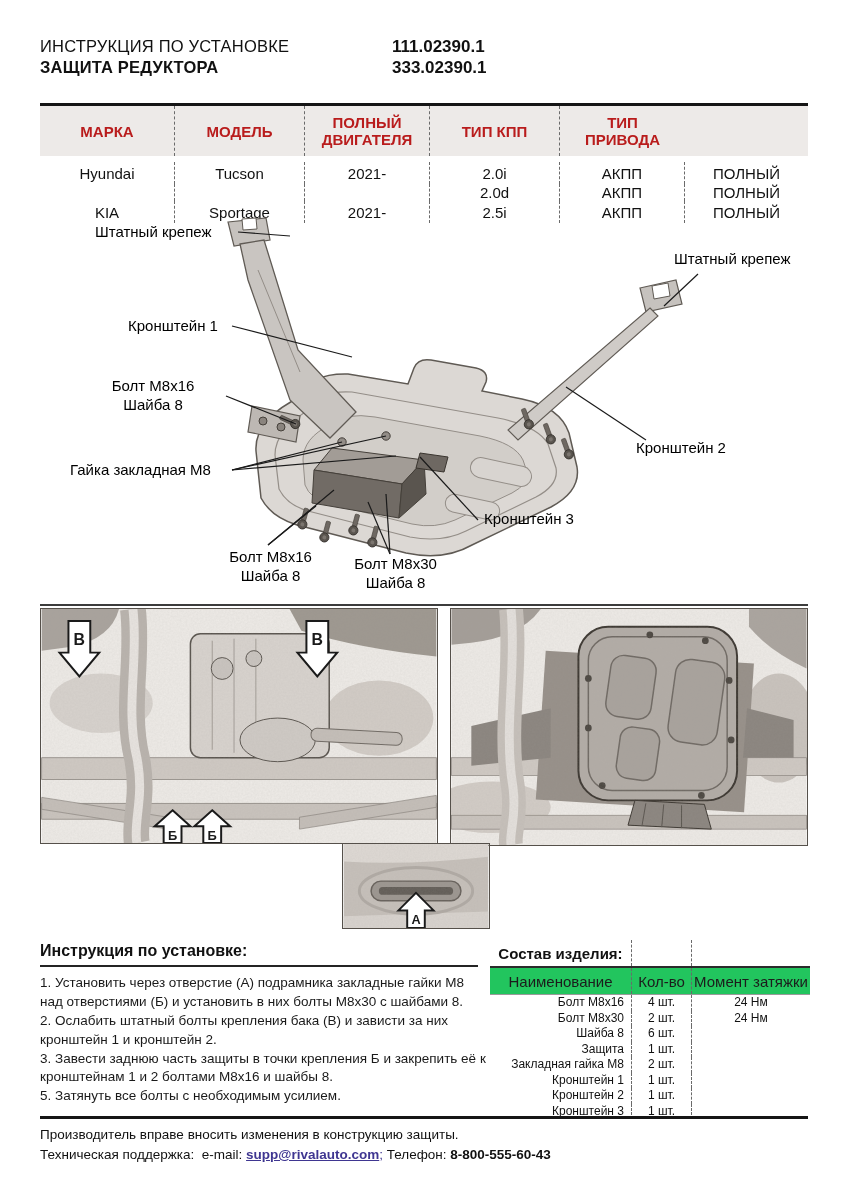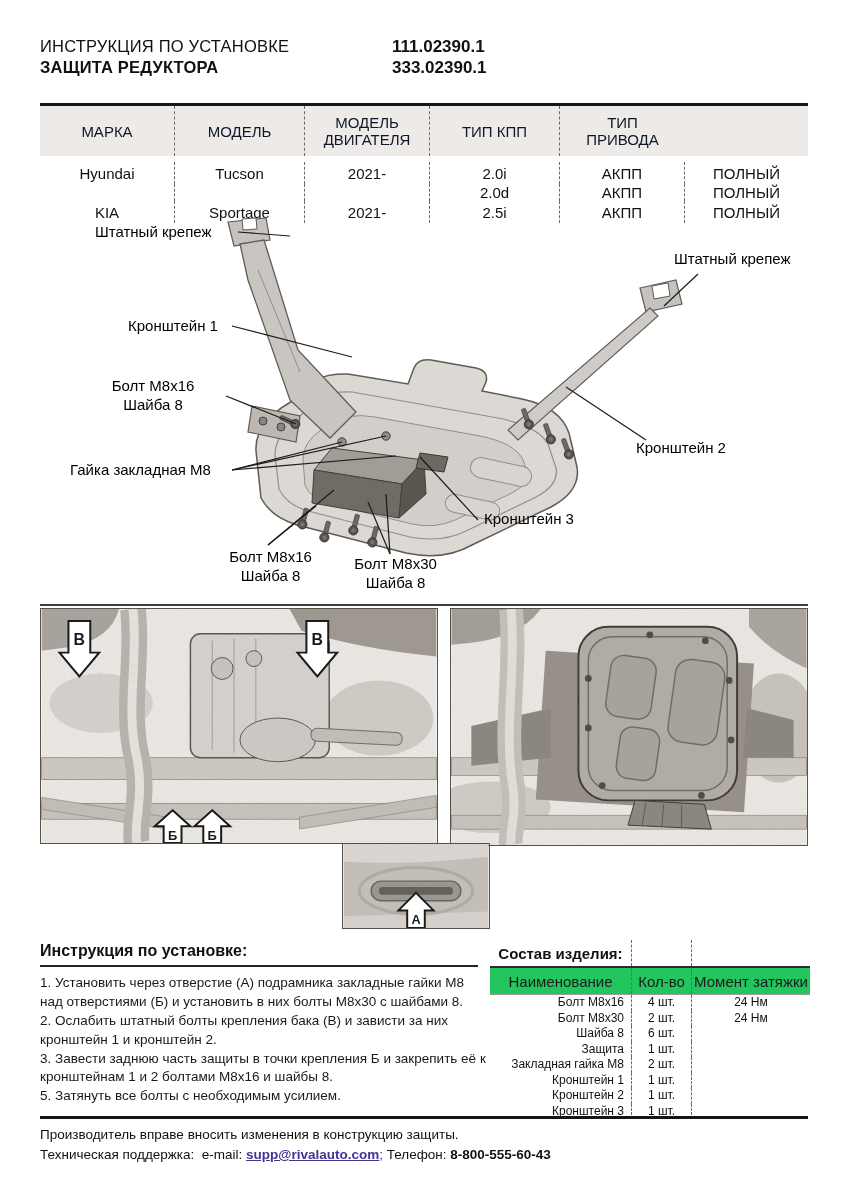--- a/index.html
+++ b/index.html
@@ -10,21 +10,21 @@
   .doc-title{left:40px;top:36px;font-size:16.5px;line-height:21px;letter-spacing:.2px;}
   .doc-title .t2{font-weight:bold;}
   .part-nums{left:392px;top:36px;font-size:17px;font-weight:bold;line-height:21px;}
 
   
   .vtable{left:40px;top:103px;width:768px;border-top:3px solid #151515;}
   .vrow{display:grid;grid-template-columns:135px 130px 125px 130px 125px 123px;}
   .vhead{background:#edeae8;}
   .vcell{display:flex;align-items:center;justify-content:center;text-align:center;font-size:15px;border-right:1px dashed #6a6a6a;}
   .vcell:last-child{border-right:none;}
-  .vhead .vcell{height:50px;color:#0f172a;}
+  .vhead .vcell{height:50px;color:#b91c1c;font-weight:bold;}
   .vhead .vcell span{display:inline-block;max-width:92px;}
   .vbody .vcell{height:22px;}
   .vbody .vrow.mid .vcell{height:17px;}
   .vbody{padding-top:6px;}
 
   
   .diagram-svg{left:0;top:210px;}
   .dlabel{position:absolute;font-size:15px;color:#000;white-space:nowrap;}
   .dlabel.two{white-space:normal;text-align:center;line-height:19px;}
 
@@ -74,21 +74,21 @@
 
 <div class="abs vtable">
   <div class="vrow vhead">
     <div class="vcell">
         <span>МАРКА</span>
       </div>
     <div class="vcell">
         <span>МОДЕЛЬ</span>
       </div>
     <div class="vcell">
-        <span>МОДЕЛЬ ДВИГАТЕЛЯ</span>
+        <span>ПОЛНЫЙ ДВИГАТЕЛЯ</span>
       </div>
     <div class="vcell">
         <span>ТИП КПП</span>
       </div>
     <div class="vcell">
         <span>ТИП ПРИВОДА</span>
       </div>
   </div>
   <div class="vbody">
     <div class="vrow">

